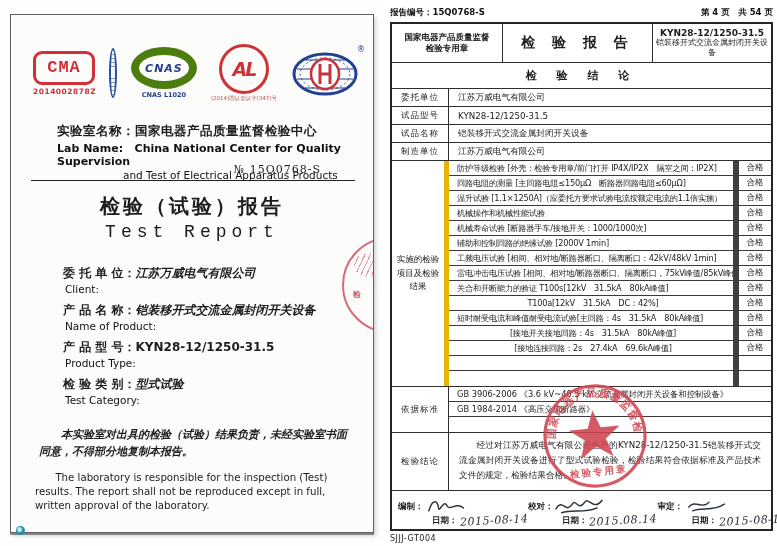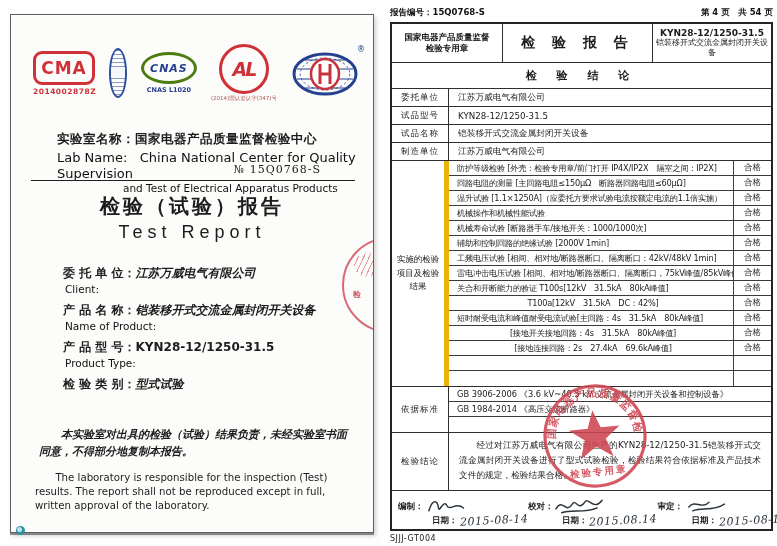--- a/index.html
+++ b/index.html
@@ -8,49 +8,49 @@
           font-family:"DejaVu Sans","Liberation Sans",sans-serif;color:#1c1c1c;}
 
   
   .page-left{position:absolute;left:10px;top:14px;width:362px;height:517px;background:#fcfcfa;
              border:1px solid #5f5f5f;box-shadow:0 2px 0 rgba(50,50,50,.5),2px 3px 4px rgba(0,0,0,.18);
              overflow:hidden;}
   .logo-row{position:absolute;left:22px;top:22px;width:330px;height:72px;display:flex;align-items:center;gap:14px;}
   .logo-cma{width:62px;text-align:center;}
   .cma-box{width:56px;height:28px;margin:0 auto;border:3px solid #d03138;border-radius:9px;
            display:flex;align-items:center;justify-content:center;
-           color:#d03138;font-weight:bold;font-size:17px;letter-spacing:1px;}
+           color:#d03138;font-weight:bold;font-size:17px;letter-spacing:1px;font-family:Liberation Mono, monospace;}
   .cma-num{margin-top:2px;font-size:7.5px;color:#d03138;font-weight:bold;letter-spacing:.5px;}
   .logo-ilac{width:46px;height:46px;border-radius:50%;border:2px solid #2b4ea0;position:relative;overflow:hidden;
              background:repeating-linear-gradient(180deg,rgba(43,78,160,.55) 0 1px,transparent 1px 4px);}
   .ilac-band{position:absolute;left:0;right:0;top:17px;height:11px;background:#f6f7fb;
              display:flex;align-items:center;justify-content:center;
              color:#2b4ea0;font-size:13px;font-weight:bold;padding-left:48px;}
   .logo-cnas{text-align:center;}
-  .cnas-oval{width:50px;height:26px;border:3px solid #4d7c0f;border-radius:50%;
+  .cnas-oval{width:50px;height:26px;border:8px solid #4d7c0f;border-radius:50%;
              display:flex;align-items:center;justify-content:center;
              color:#253f8e;font-weight:bold;font-style:italic;font-size:11px;letter-spacing:1px;}
   .cnas-cap{margin-top:2px;font-size:6.5px;color:#253f8e;font-weight:bold;}
   .logo-al{text-align:center;}
   .al-circle{width:44px;height:44px;border:3px solid #d03138;border-radius:50%;margin:0 auto;
              display:flex;align-items:center;justify-content:center;
              color:#d03138;font-weight:bold;font-size:19px;font-style:italic;letter-spacing:-2px;}
   .al-cap{margin-top:1px;font-size:5.5px;color:#b05a55;white-space:nowrap;}
   .logo-globe{position:relative;width:72px;height:48px;}
   .globe-reg{position:absolute;right:-2px;top:-4px;font-size:8px;color:#24418f;}
-  .labname{position:absolute;left:46px;top:116px;width:300px;line-height:1.25;}
+  .labname{position:absolute;left:46px;top:108px;width:300px;line-height:1.25;}
   .labname .cn{font-size:12.5px;font-weight:bold;letter-spacing:.5px;}
-  .labname .en{margin-top:3px;font-size:13px;color:#111;}
+  .labname .en{margin-top:3px;font-size:11px;color:#111;font-weight:bold;}
   .labname .en2{margin-left:66px;font-size:10.5px;color:#111;}
   .repno{position:absolute;right:52px;top:148px;font-size:11px;font-family:"DejaVu Serif","Liberation Serif",serif;letter-spacing:1px;}
   .rule{position:absolute;left:20px;right:18px;top:165px;border-top:1.5px solid #222;}
   .title-cn{position:absolute;left:0;right:0;top:178px;text-align:center;
             font-size:20px;font-weight:bold;letter-spacing:3px;}
   .title-en{position:absolute;left:0;right:0;top:207px;text-align:center;
-            font-family:Liberation Sans, sans-serif;font-size:18px;letter-spacing:5px;}
+            font-family:Liberation Mono, monospace;font-size:18px;letter-spacing:5px;}
   .fields{position:absolute;left:52px;top:250px;width:290px;}
   .field{margin-bottom:7px;}
   .f-cn{font-size:12px;font-weight:bold;white-space:nowrap;}
   .f-cn .f-value{font-weight:bold;}
   .f-value.script{font-family:"DejaVu Serif","Liberation Serif",serif;font-style:italic;font-weight:600;}
   .f-value.plain{font-family:"DejaVu Sans","Liberation Sans",sans-serif;font-weight:bold;}
   .f-en{font-size:10.5px;margin:1px 0 0 2px;color:#111;}
   .notice-cn{position:absolute;left:28px;top:412px;width:312px;
              font-family:"DejaVu Serif","Liberation Serif",serif;font-style:italic;font-weight:600;
              font-size:11px;line-height:1.5;text-indent:2em;}
@@ -87,21 +87,21 @@
   .label-cell{justify-content:center;border-right:1px solid #2e2e2e;font-size:8.5px;letter-spacing:1px;}
   .value-cell{padding-left:9px;font-size:8.7px;}
   .test-section{display:grid;grid-template-columns:57px 1fr;box-sizing:border-box;border-bottom:1px solid #2e2e2e;}
   .test-label{border-right:5px solid #eab308;display:flex;align-items:center;justify-content:center;
               text-align:center;font-size:8.5px;line-height:1.6;padding:2px;}
   .test-row{display:grid;grid-template-columns:1fr 38px;height:15px;box-sizing:border-box;border-bottom:1px solid #3a3a3a;}
   .test-row:last-child{border-bottom:none;}
   .test-text{box-sizing:border-box;padding:0 4px 0 8px;display:flex;align-items:center;
              font-size:8.2px;white-space:nowrap;overflow:hidden;letter-spacing:-.2px;}
   .test-text.center{justify-content:center;}
-  .test-result{box-sizing:border-box;border-left:1px solid #404040;display:flex;align-items:center;justify-content:center;font-size:8.5px;}
+  .test-result{box-sizing:border-box;border-left:6px solid #404040;display:flex;align-items:center;justify-content:center;font-size:8.5px;}
   .std-section{display:grid;grid-template-columns:57px 1fr;box-sizing:border-box;border-bottom:1px solid #2e2e2e;}
   .std-label{border-right:1px solid #2e2e2e;display:flex;align-items:center;justify-content:center;font-size:8.5px;letter-spacing:1px;}
   .std-line{height:15px;display:flex;align-items:center;padding-left:8px;box-sizing:border-box;
             border-bottom:1px solid #3a3a3a;font-size:8.3px;white-space:nowrap;overflow:hidden;}
   .std-line:last-child{border-bottom:none;}
   .concl-section{display:grid;grid-template-columns:57px 1fr;height:58px;box-sizing:border-box;border-bottom:1px solid #2e2e2e;}
   .concl-label{border-right:1px solid #2e2e2e;display:flex;align-items:center;justify-content:center;font-size:8.5px;letter-spacing:1px;}
   .concl-text{padding:5px 10px 4px 10px;font-size:8.7px;line-height:1.75;text-indent:2em;text-align:justify;box-sizing:border-box;}
   .sign-row{height:39px;display:flex;align-items:stretch;padding:2px 6px 0 6px;box-sizing:border-box;}
   .sign-group{flex:1;position:relative;padding-top:2px;}
@@ -174,20 +174,21 @@
         <div class="field">
           <div class="f-cn"><span>产 品 名 称：</span><span class="f-value script">铠装移开式交流金属封闭开关设备</span></div>
           <div class="f-en">Name of Product:</div>
         </div>
         <div class="field">
           <div class="f-cn"><span>产 品 型 号：</span><span class="f-value plain">KYN28-12/1250-31.5</span></div>
           <div class="f-en">Product Type:</div>
         </div>
         <div class="field">
           <div class="f-cn"><span>检 验 类 别：</span><span class="f-value script">型式试验</span></div>
+          <div class="f-en">Test Category:</div>
         </div>
       </div>
 
     <div class="notice-cn">本实验室对出具的检验（试验）结果负责，未经实验室书面同意，不得部分地复制本报告。</div>
     <div class="notice-en">The laboratory is responsible for the inspection (Test) results. The report shall not be reproduced except in full, written approval of the laboratory.</div>
 
     <div class="partial-stamp">
       <div class="ps-noise"></div>
       <div class="ps-chars">检验</div>
     </div>

